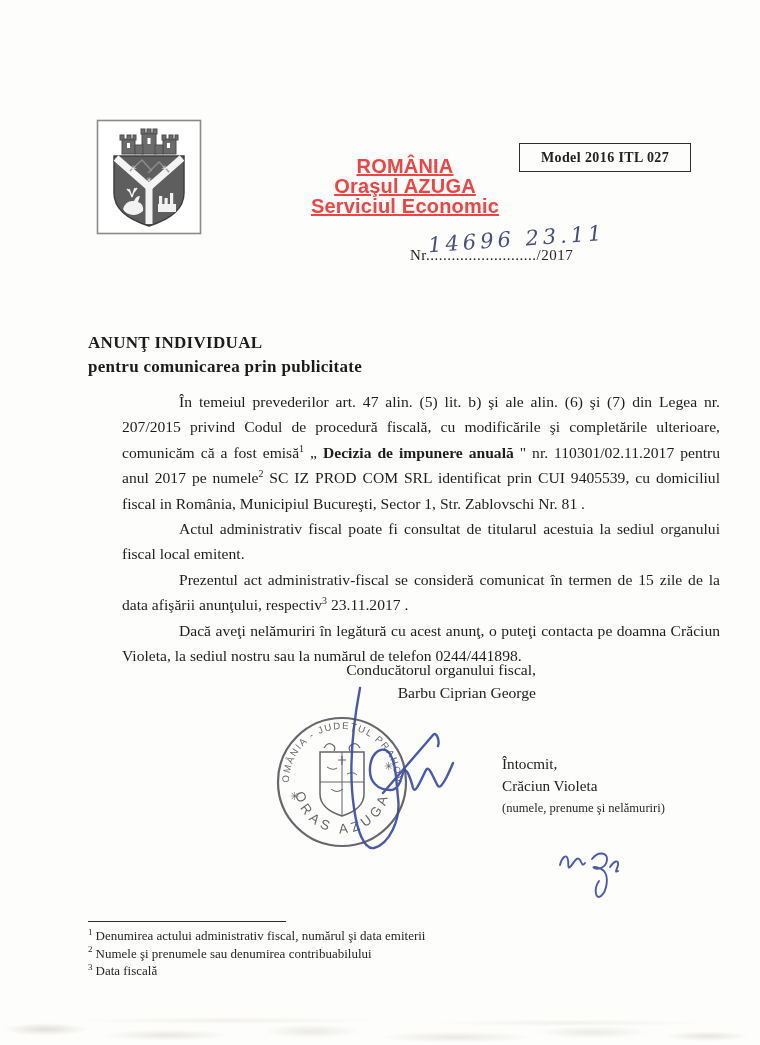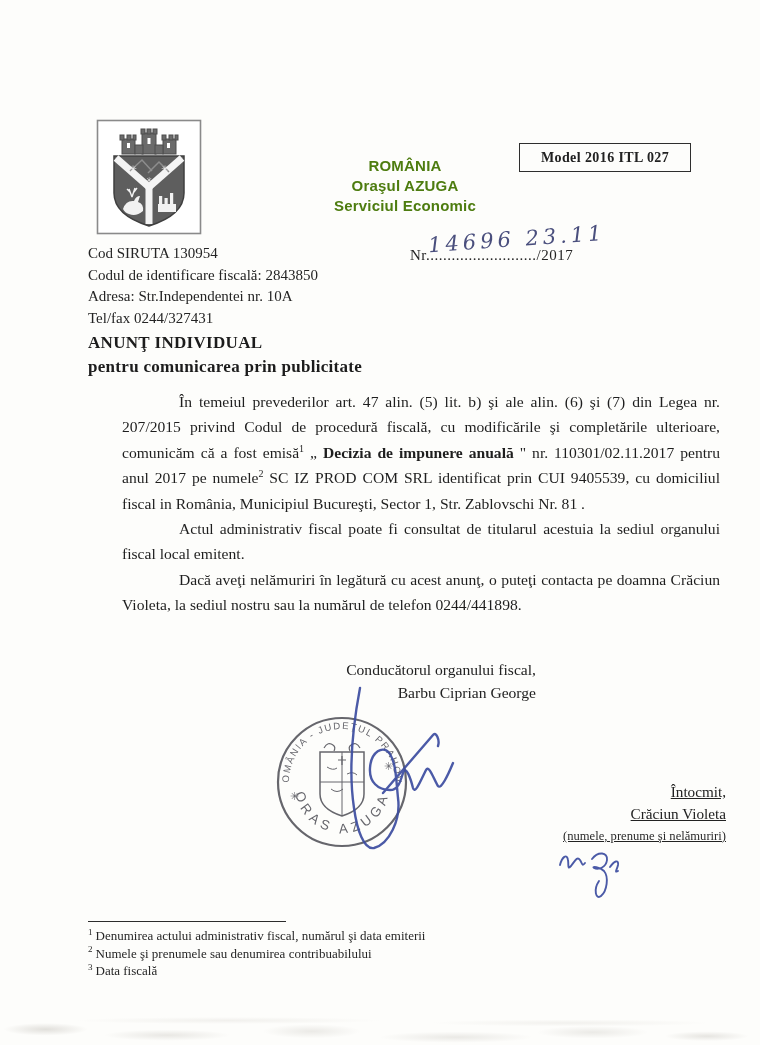--- a/index.html
+++ b/index.html
@@ -7,21 +7,21 @@
   .page {
     position:relative; width:760px; height:1045px; margin:0 auto;
     background:#fdfdfb; overflow:hidden;
     font-family:"Liberation Serif", serif; color:#1f1f1f;
   }
   
   .logo-box { position:absolute; left:96px; top:119px; width:106px; height:116px; }
   .header-center {
     position:absolute; left:270px; top:156px; width:270px; text-align:center;
     font-family:"Liberation Sans", sans-serif; font-weight:bold;
-    font-size:15px; line-height:20px; color:#4d7c0f; letter-spacing:.2px;
+    font-size:20px; line-height:20px; color:#ef4444; letter-spacing:.2px;text-decoration:underline;
   }
   .model-box {
     position:absolute; left:519px; top:143px; width:172px; height:29px;
     border:1.6px solid #2e2e2e; display:flex; align-items:center; justify-content:center;
     font-weight:bold; font-size:14px; letter-spacing:.4px; color:#222;
   }
   
   .issuer { position:absolute; left:88px; top:243px; font-size:15px; line-height:21.5px; color:#242424; }
   .nr-line { position:absolute; left:410px; top:247px; font-size:15px; color:#242424; letter-spacing:.5px; }
   .hand-number {
@@ -42,22 +42,22 @@
   .body-text p { text-indent:57px; margin:0; }
   sup { font-size:10px; line-height:0; vertical-align:super; }
   .b { font-weight:bold; }
   
   .signer-left {
     position:absolute; left:240px; top:659px; width:296px; text-align:right;
     font-size:15.6px; line-height:22.5px; color:#222;
   }
   .signer-left .note, .signer-right .note { font-size:12.6px; color:#2a2a2a; }
   .signer-right {
-    position:absolute; left:502px; top:781px; width:224px; text-align:right;
-    font-size:15.2px; line-height:22px; color:#222;text-decoration:underline;
+    position:absolute; left:502px; top:753px; width:224px; text-align:left;
+    font-size:15.2px; line-height:22px; color:#222;
   }
   .stamp-svg { position:absolute; left:272px; top:712px; width:140px; height:140px; opacity:.82; }
   .big-sig { position:absolute; left:333px; top:680px; width:142px; height:182px; }
   .small-sig { position:absolute; left:550px; top:843px; width:94px; height:58px; }
   
   .foot-rule { position:absolute; left:88px; top:921px; width:198px; border-top:1.4px solid #2c2c2c; }
   .footnotes { position:absolute; left:88px; top:927px; font-size:13px; line-height:17.5px; color:#262626; }
   .footnotes sup { font-size:9px; margin-right:3px; }
   
   .scan-noise {
@@ -135,38 +135,33 @@
   <div class="header-center">
     <div>ROMÂNIA</div>
     <div>Oraşul AZUGA</div>
     <div>Serviciul Economic</div>
   </div>
 
   <div class="model-box">
     <span>Model 2016 ITL 027</span>
   </div>
 
-  <div class="issuer">
-    <div>Cod SIRUTA 130954</div>
-    <div>Codul de identificare fiscală: 2843850</div>
-    <div>Adresa: Str.Independentei nr. 10A</div>
-    <div>Tel/fax 0244/327431</div>
-  </div>
 
   <div class="nr-line">Nr........................../2017</div>
   <div class="hand-number">14696 23.11</div>
 
   <div class="doc-title">
     <div>ANUNŢ INDIVIDUAL</div>
     <div>pentru comunicarea prin publicitate</div>
   </div>
 
   <div class="body-text">
     <p><span>În temeiul prevederilor art. 47 alin. (5) lit. b) şi ale alin. (6) şi (7) din Legea nr. 207/2015 privind Codul de procedură fiscală, cu modificările şi completările ulterioare, comunicăm că a fost emisă</span><sup>1</sup><span> „ </span><span class="b">Decizia de impunere anuală</span><span> " nr. 110301/02.11.2017 pentru anul 2017 pe numele</span><sup>2</sup><span>  SC IZ PROD COM SRL identificat prin CUI 9405539, cu domiciliul fiscal in România, Municipiul Bucureşti, Sector 1, Str. Zablovschi Nr. 81 .</span></p>
     <p>Actul administrativ fiscal poate fi consultat de titularul acestuia la sediul organului fiscal local emitent.</p>
+    <p><span>Prezentul act administrativ-fiscal se consideră comunicat în termen de 15 zile de la data afişării anunţului, respectiv</span><sup>3</sup><span> 23.11.2017 .</span></p>
     <p>Dacă aveţi nelămuriri în legătură cu acest anunţ, o puteţi contacta pe doamna Crăciun Violeta, la sediul nostru sau la numărul de telefon 0244/441898.</p>
   </div>
 
   <div class="signer-left">
     <div>Conducătorul organului fiscal,</div>
     <div>Barbu Ciprian George</div>
   </div>
 
   <svg class="stamp-svg" viewBox="0 0 140 140">
     <defs>

